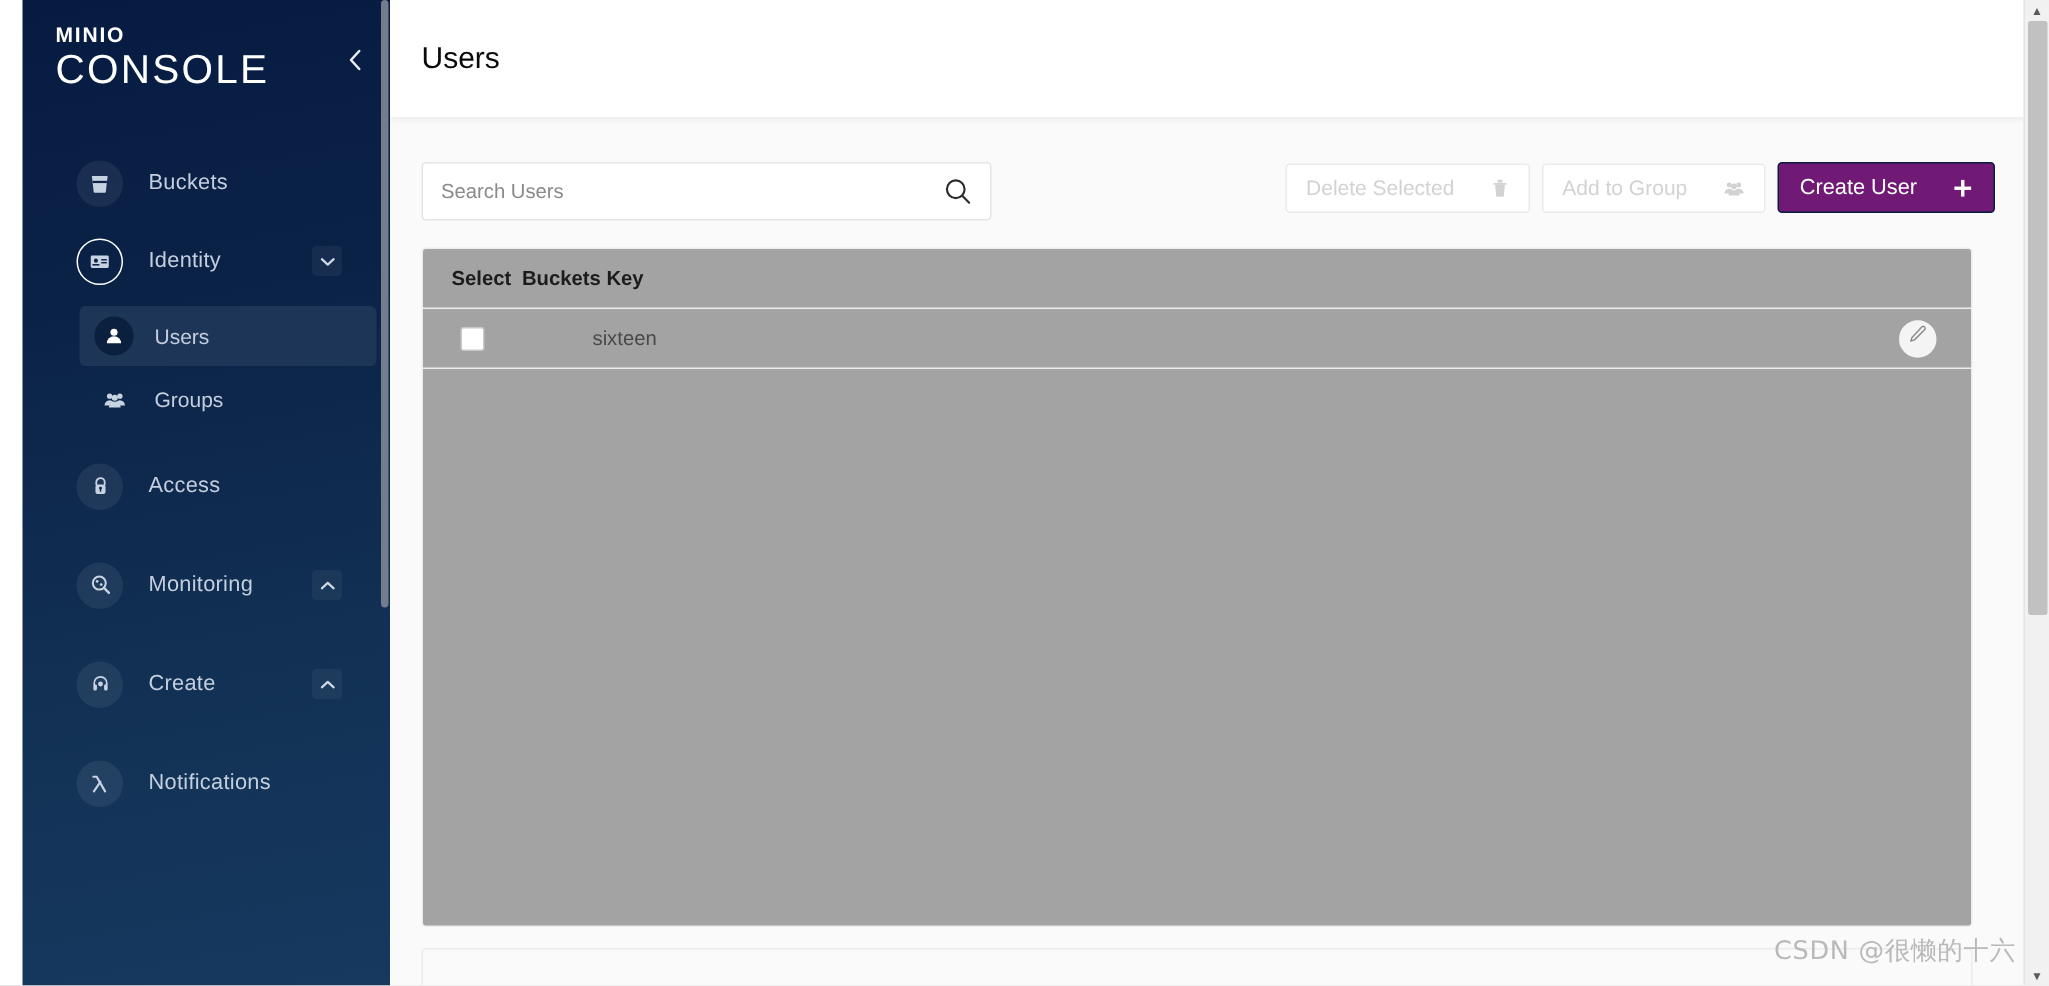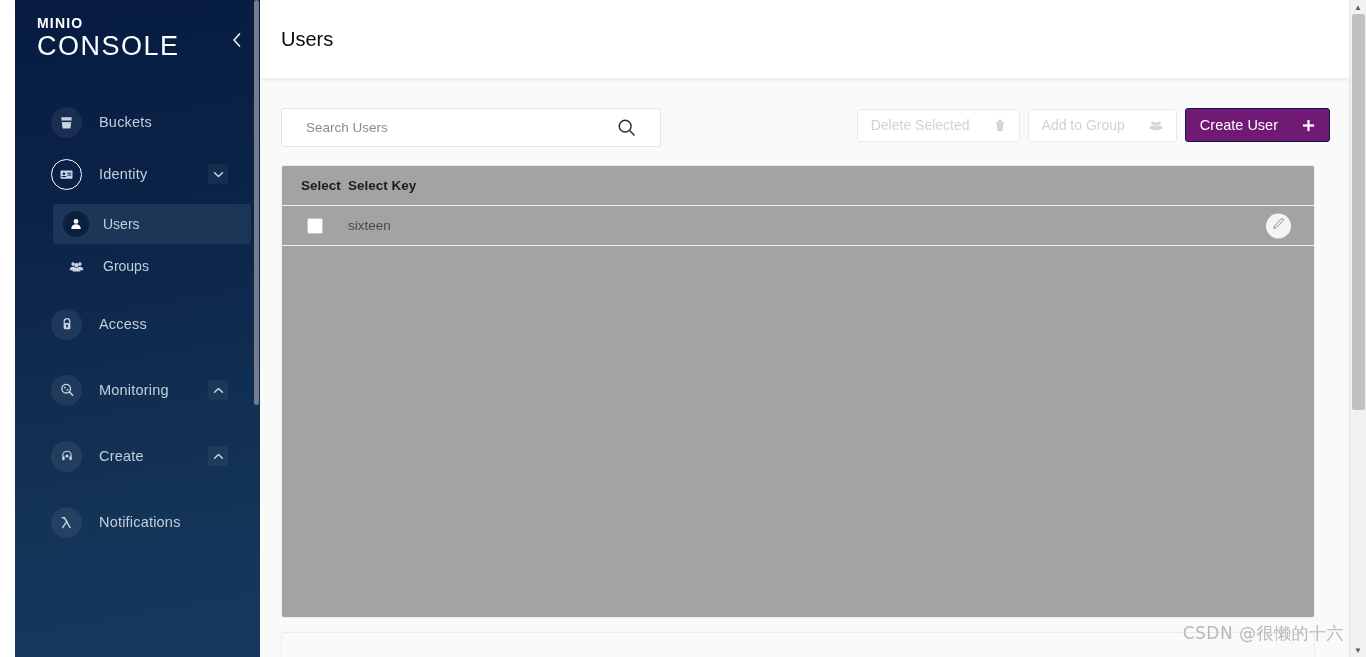--- a/index.html
+++ b/index.html
@@ -112,21 +112,21 @@
   .toolbar {
     position: absolute; left: 21px; top: 30px;
     width: 1049px; height: 40px;
   }
   .search-box {
     position: absolute; left: 0; top: 0;
     width: 380px; height: 39px;
     background: #ffffff;
     border: 1px solid #e4e4e4; border-radius: 3px;
     display: flex; align-items: center;
-    padding: 0 24px;
+    padding: 0 12px;
   }
   .search-input {
     flex: 1; border: none; outline: none;
     font-size: 13.5px; color: #5b5b5b;
     font-family: "Liberation Sans", sans-serif;
     background: transparent;
   }
   .search-input::placeholder { color: #8a8a8a; }
   .search-ico { color: #2b2b2b; display:flex; align-items:center; cursor: pointer; }
 
@@ -168,21 +168,21 @@
     display: flex; align-items: center;
     height: 40px; border-bottom: 1px solid #ededed;
     padding-left: 19px; position: relative;
   }
   .cellsel { width: 47px; display: flex; align-items: center; }
   .cbox {
     width: 16px; height: 16px; border: 1px solid #c8c8c8;
     border-radius: 2px; background: #ffffff; cursor: pointer;
     margin-left: 6px;
   }
-  .cellkey { font-size: 13.5px; color: #494949; }
+  .cellkey { font-size: 13.5px; color: #494949; margin-left: 47px; }
   .edit-btn {
     position: absolute; right: 23px; top: 50%; transform: translateY(-50%);
     width: 25px; height: 25px; border-radius: 50%;
     background: #f4f4f4;
     display: flex; align-items: center; justify-content: center;
     cursor: pointer;
   }
 
   .panel2 {
     position: absolute; left: 21px; top: 554px;
@@ -406,21 +406,21 @@
               </svg>
             </span>
           </div>
 
         </div>
       </div>
 
       <div class="panel">
         <div class="t-head">
           <div class="th sel">Select</div>
-          <div class="th">Select Key</div>
+          <div class="th">Buckets Key</div>
         </div>
 
         <div class="t-row">
           <div class="cellsel">
             <div class="cbox"></div>
           </div>
           <div class="cellkey">sixteen</div>
           <div class="edit-btn">
             <span>
               <svg width="13" height="13" viewBox="0 0 16 16">

